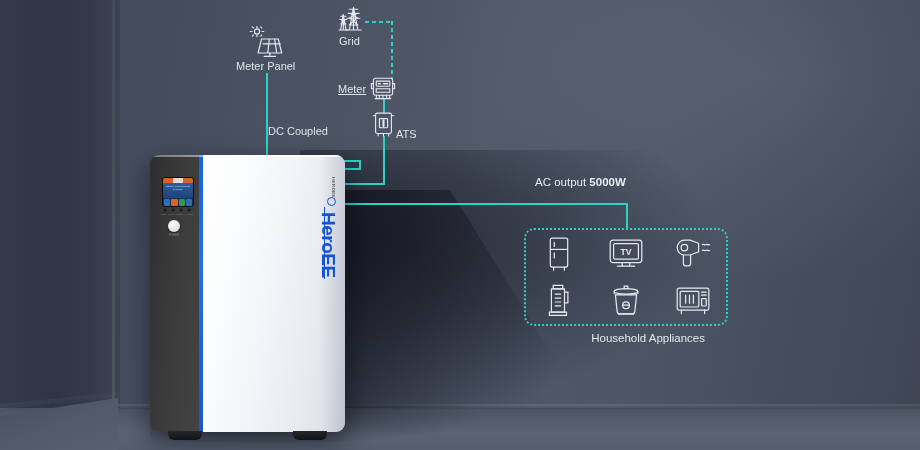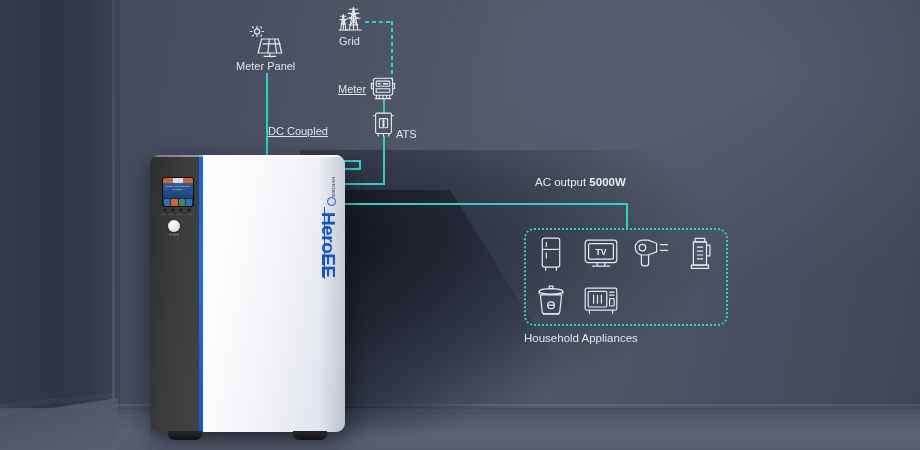--- a/index.html
+++ b/index.html
@@ -87,26 +87,26 @@
   .doth{position:absolute;height:2px;
     background-image:linear-gradient(90deg,#2ad3c5 56%,rgba(0,0,0,0) 0);background-size:7px 2px;}
 
   
   .lbl{position:absolute;color:#dfe3ea;font-size:11px;white-space:nowrap;}
   .ico{position:absolute;color:#e6eaf0;}
   .ico svg{display:block;}
 
   .appbox{position:absolute;left:524px;top:228px;width:204px;height:98px;
     border:2px dotted #2ad3c5;border-radius:10px;box-sizing:border-box;}
-  .appgrid{position:absolute;inset:0;display:grid;grid-template-columns:repeat(4,1fr);
+  .appgrid{position:absolute;inset:0;display:grid;grid-template-columns:repeat(3,1fr);
     grid-template-rows:repeat(2,1fr);place-items:center;}
   .appgrid>div{display:flex;align-items:center;justify-content:center;color:#e6eaf0;}
   .acout{position:absolute;left:535px;top:176px;font-size:11.5px;color:#e8ecf2;white-space:nowrap;}
   .acout b{font-weight:bold;}
-  .hh{position:absolute;left:524px;top:332px;width:204px;text-align:left;
+  .hh{position:absolute;left:501px;top:332px;width:204px;text-align:right;
       font-size:11.5px;color:#e2e6ec;}
 </style>
 </head>
 <body>
 
 <div id="stage">
 
   <div class="wall-base"></div>
   <div class="glow-tr"></div>
   <div class="wall-left"></div>
@@ -174,21 +174,21 @@
     <svg width="23" height="25" viewBox="0 0 23 25" fill="none" stroke="#e6eaf0" stroke-width="1.1">
       <rect x="3.6" y="1.1" width="15.8" height="20.4" rx="1.6"></rect>
       <rect x="7.4" y="6.6" width="8.2" height="9.2" rx=".8"></rect>
       <path d="M11.5 8.4v5.6" stroke-width="2.1" stroke-linecap="round"></path>
       <path d="M3.6 3.8H1.3M19.4 3.8h2.3" stroke-linecap="round"></path>
       <path d="M6.2 21.5v2.4M11.5 21.5v2.4M16.7 21.5v2.4" stroke-linecap="round"></path>
     </svg>
   </div>
   <div class="lbl" style="left:396px;top:120px;margin-top:8px;">ATS</div>
 
-  <div class="lbl" style="left:268px;top:125px;text-decoration:underline;">DC Coupled</div>
+  <div class="lbl" style="left:268px;top:125px;">DC Coupled</div>
 
   <div id="device">
     <div class="dev-body">
       <div class="dev-dark"></div>
       <div class="dev-blue"></div>
       <div class="dev-white"></div>
       <div class="dev-top-hl"></div>
 
       <div class="screen">
         <div class="scr-top">

